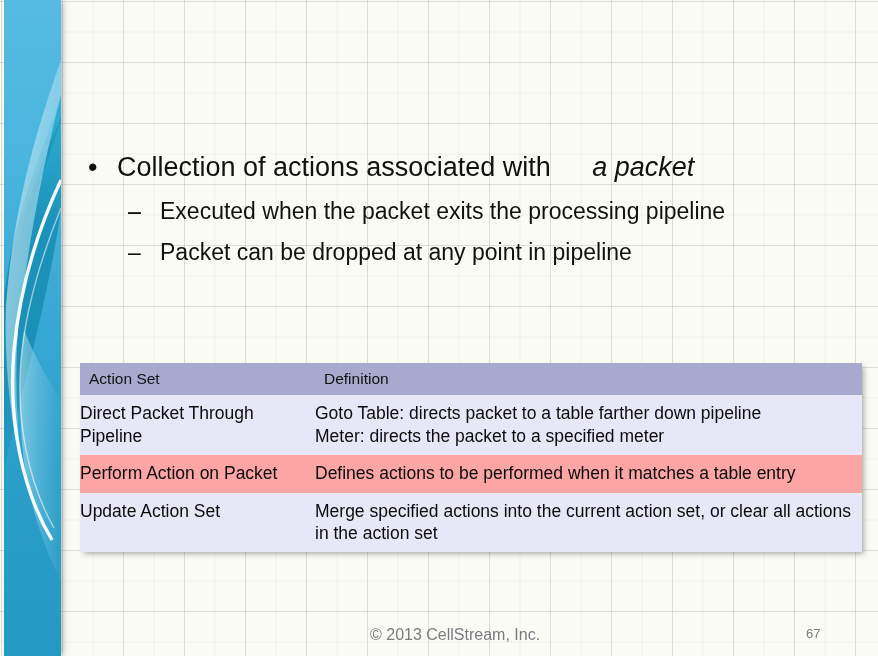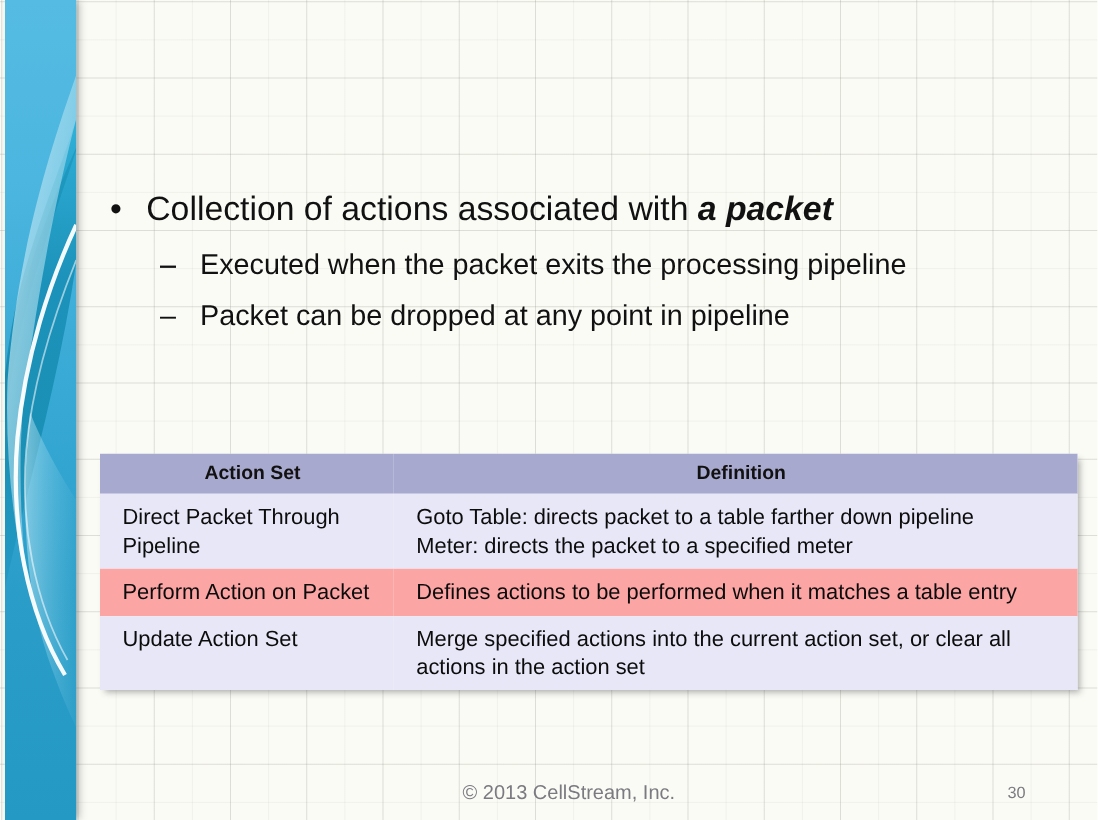--- a/index.html
+++ b/index.html
@@ -76,21 +76,21 @@
     margin-bottom: 10px;
   }
   .l1 .bdot {
     position: absolute;
     left: 12px;
     top: 0;
     font-size: 27px;
     line-height: 1.18;
     color: #111111;
   }
-  .l1 .em { font-weight: bold; font-style: italic; }
+  .l1 .em { font-weight: normal; font-style: italic; margin-left: 34px; }
 
   .l2 {
     position: relative;
     padding-left: 84px;
     font-size: 23px;
     line-height: 1.2;
     color: #111111;
     margin-top: 14px;
   }
   .l2 .bdash {
@@ -115,32 +115,32 @@
     border-collapse: collapse;
     width: 782px;
     table-layout: fixed;
   }
   table#action-table col.c1 { width: 235px; }
   table#action-table col.c2 { width: 547px; }
 
   table#action-table th {
     background: #a8a9ce;
     color: #111111;
-    text-align: center;
-    font-weight: bold;
+    text-align: left;
+    font-weight: normal;
     font-size: 15.5px;
     line-height: 1.25;
     padding: 6px 0 7px 9px;
     font-family: "Liberation Sans", sans-serif;
   }
   table#action-table td {
     font-size: 17.5px;
     line-height: 1.28;
     color: #0c0c0c;
-    padding: 7px 10px 8px 18px;
+    padding: 7px 10px 8px 0;
     vertical-align: top;
     font-family: "Liberation Sans", sans-serif;
   }
   tr.alt td { background: #e7e7f8; }
   tr.plain td { background: #fca5a5; }
 
   
   #copyright {
     position: absolute;
     left: 370px;
@@ -241,15 +241,15 @@
         </tr>
         <tr class="alt">
           <td>Update Action Set</td>
           <td class="ml">Merge specified actions into the current action set, or clear all actions in the action set</td>
         </tr>
       </tbody>
     </table>
   </div>
 
   <div id="copyright">© 2013 CellStream, Inc.</div>
-  <div id="pagenum">30</div>
+  <div id="pagenum">67</div>
 
 </div>
 
 </body></html>

